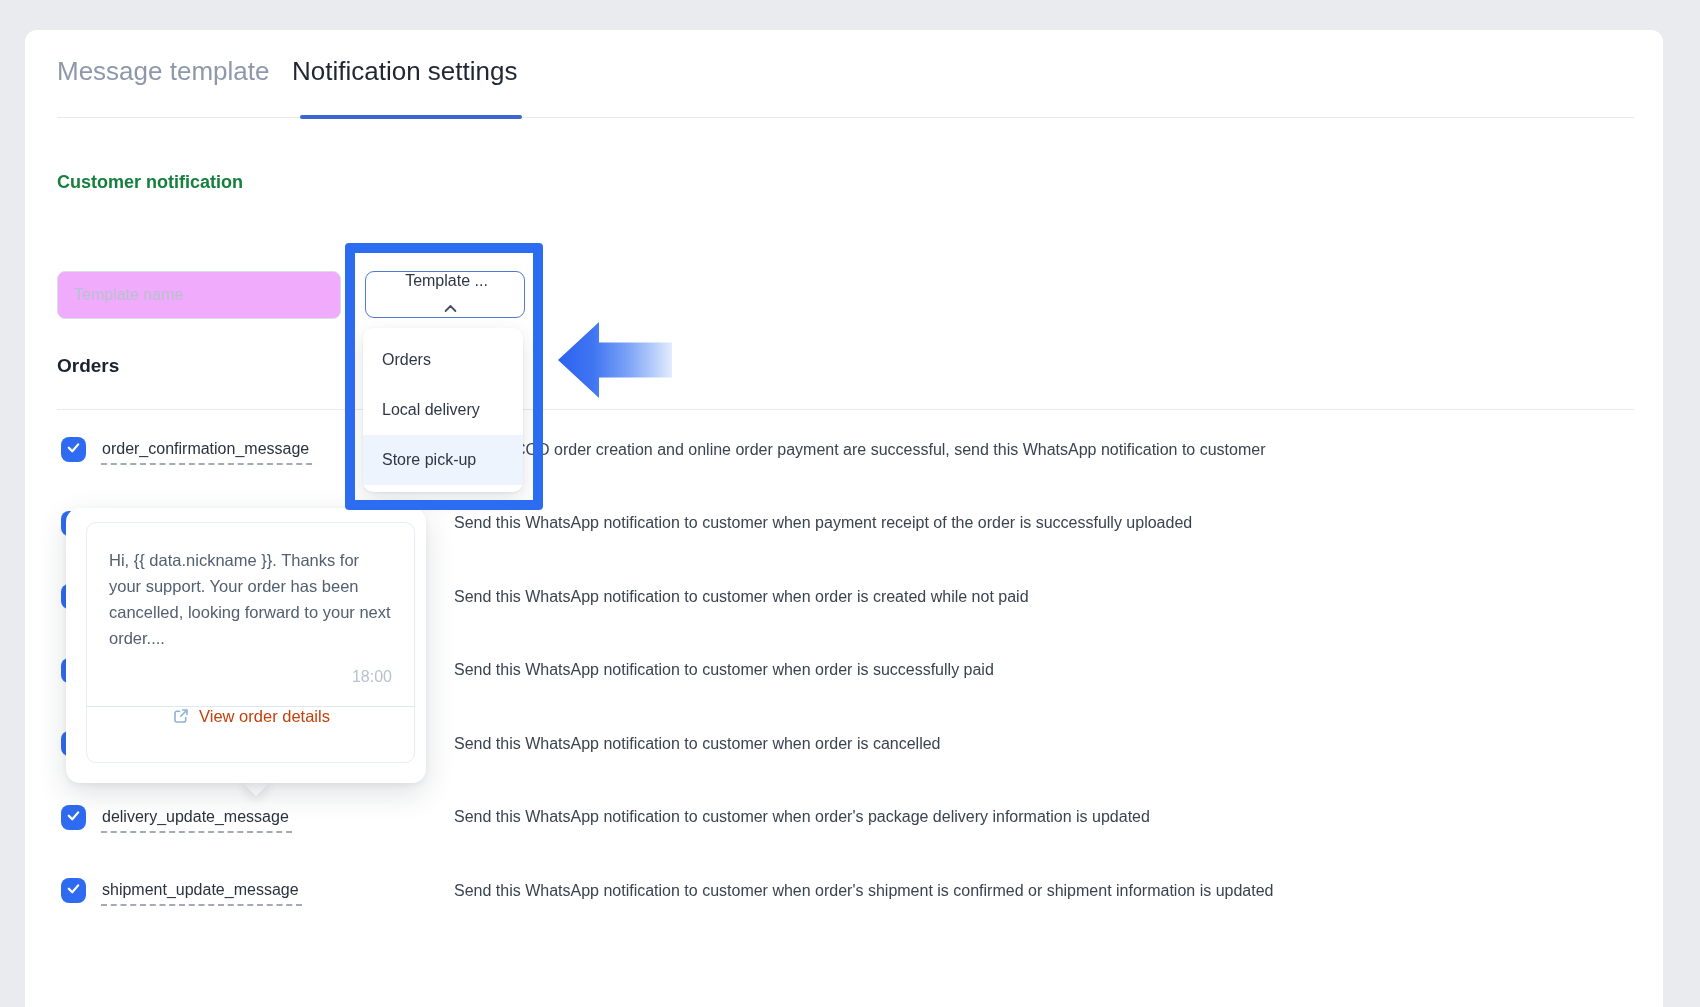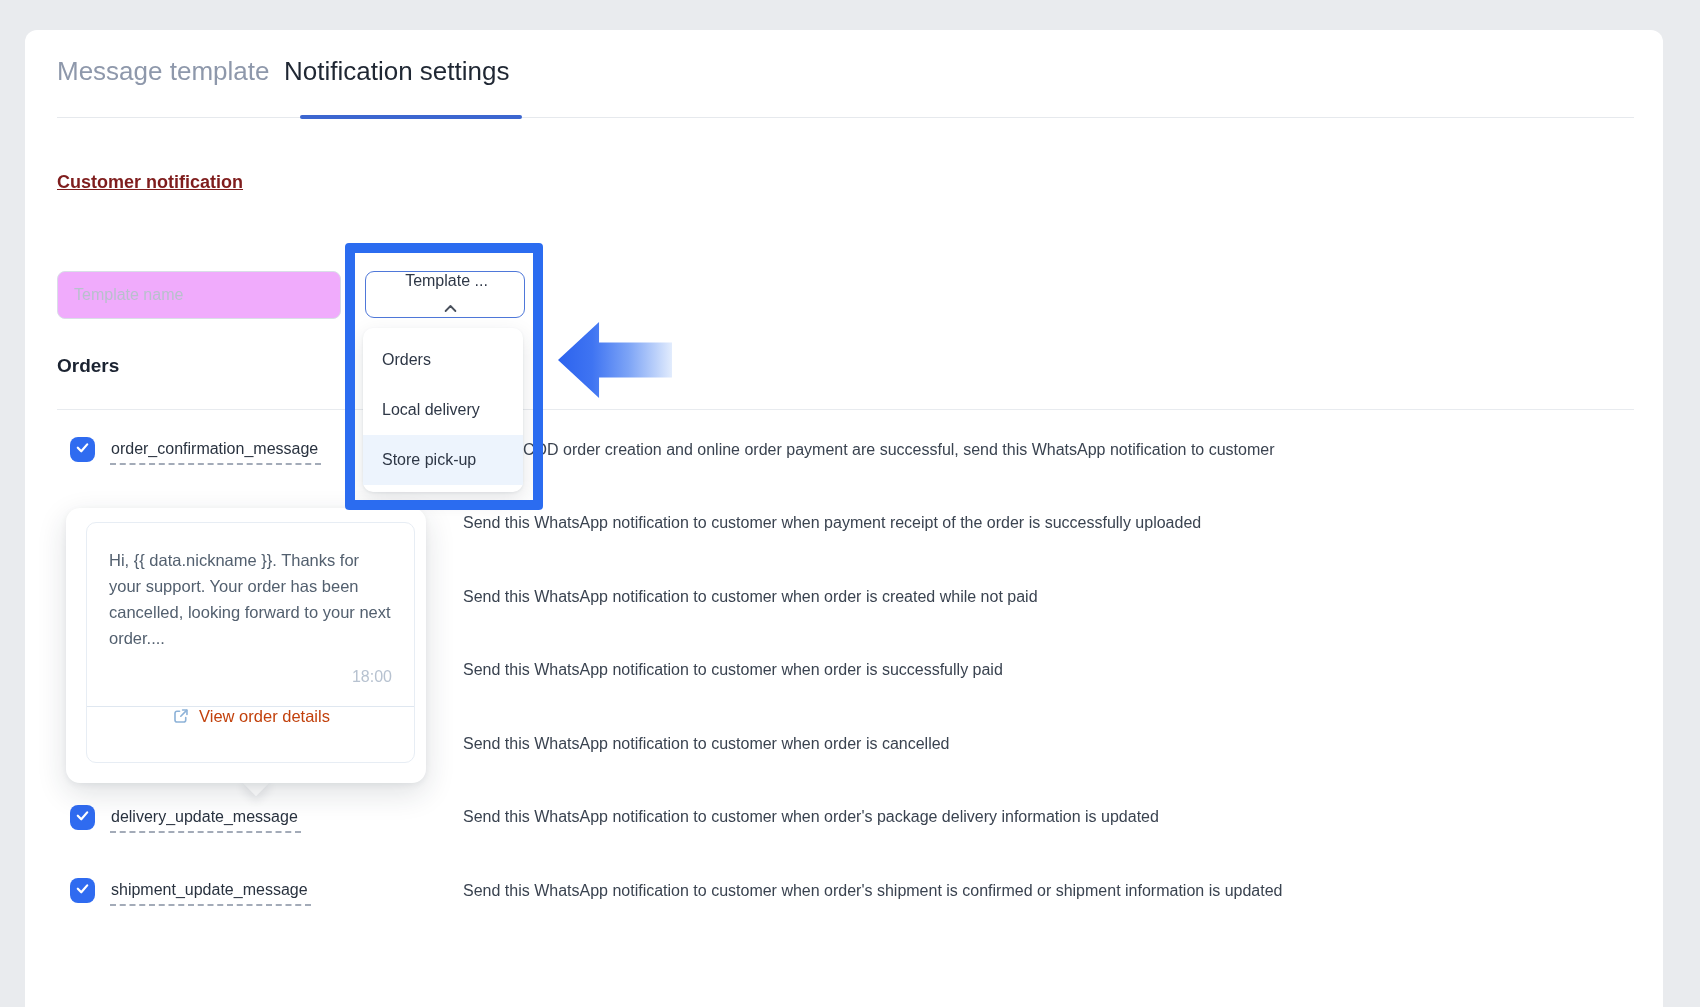--- a/index.html
+++ b/index.html
@@ -11,26 +11,26 @@
     -webkit-font-smoothing:antialiased;
   }
   .card {
     position:absolute; left:25px; top:30px; width:1638px; height:1100px;
     background:#ffffff; border-radius:12px;
   }
 
   
   .tab { position:absolute; top:56px; font-size:26px; cursor:pointer; }
   .tab-inactive { left:57px; color:#8e98ab; }
-  .tab-active   { left:284px; color:#1f2733; font-weight:500; }
+  .tab-active   { left:292px; color:#1f2733; font-weight:500; }
   .tabs-hairline { position:absolute; left:57px; top:117px; width:1577px; height:1px; background:#e6e9ed; z-index:1; }
   .tab-underline { position:absolute; left:300px; top:115px; width:222px; height:4px; border-radius:2px; background:#3c66d0; z-index:2; }
 
   
-  .section-title { position:absolute; left:57px; top:172px; font-size:18px; font-weight:600; color:#7f1d1d;text-decoration:underline; }
+  .section-title { position:absolute; left:57px; top:172px; font-size:18px; font-weight:600; color:#15803d; }
   .section-subtitle { position:absolute; left:57px; top:205px; font-size:16px; color:#3c4656; }
 
   
   .tpl-name-input {
     position:absolute; left:57px; top:271px; width:284px; height:48px;
     border:1px solid #d9dee7; border-radius:8px; padding:0 16px;
     font-size:16px; color:#2e3746; font-family:"Liberation Sans", sans-serif;
     outline:none; background:#f0abfc;
   }
   .tpl-name-input::placeholder { color:#b8c0cd; }
@@ -53,21 +53,21 @@
     height:50px; display:flex; align-items:center; padding-left:19px;
     font-size:16px; color:#2e3746; cursor:pointer; white-space:nowrap;
   }
   .dropdown .option.selected { background:#edf4fd; }
 
   
   .group-title { position:absolute; left:57px; top:355px; font-size:19px; font-weight:700; color:#1b2331; }
   .group-divider { position:absolute; left:57px; top:409px; width:1577px; height:1px; background:#e8ebef; }
 
   
-  .rows { position:absolute; left:13px; top:413px; width:1526px; z-index:1; }
+  .rows { position:absolute; left:4px; top:413px; width:1526px; z-index:1; }
   .row { position:relative; height:73.5px; display:flex; align-items:center; }
   .checkbox {
     flex:0 0 auto; margin-left:57px; width:25px; height:25px; border-radius:8px;
     background:#2f6bf0; display:flex; align-items:center; justify-content:center; cursor:pointer;
   }
   .row-label {
     margin-left:15px; font-size:16px; color:#29323f; cursor:pointer;
     border-bottom:2px dashed #a3abb8; padding:0 3px 5px 1px; line-height:18px;
     align-self:center; transform:translateY(3px);
   }

